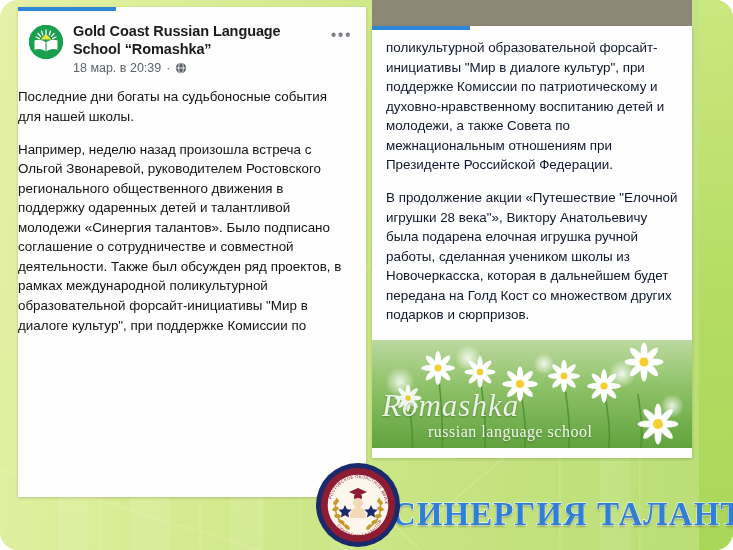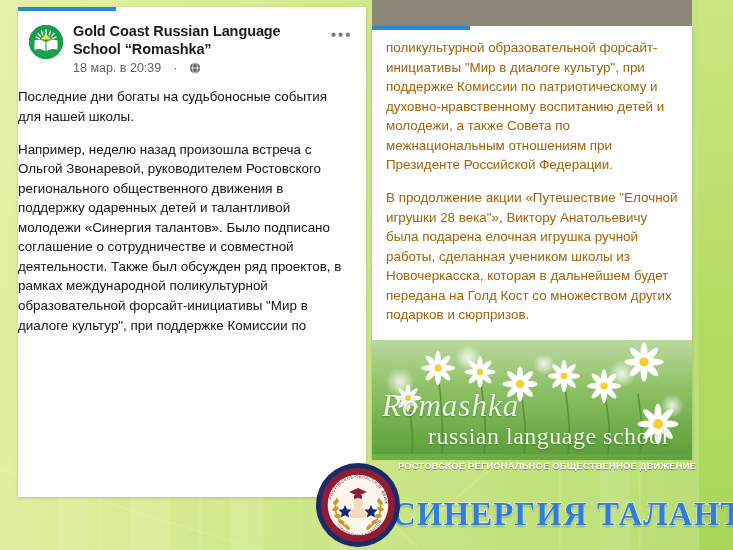--- a/index.html
+++ b/index.html
@@ -6,20 +6,21 @@
   html, body {
     width: 733px; height: 550px;
     overflow: hidden;
     font-family: "Liberation Sans", sans-serif;
   }
   #slide {
     position: relative;
     width: 733px; height: 550px;
     background: linear-gradient(100deg, #e6f0a8 0%, #dcee9a 18%, #cfe88a 45%, #c3e27e 72%, #b9dd74 100%);
     overflow: hidden;
+    border-radius: 18px;
   }
   
   .bg-lines {
     position: absolute; inset: 0;
     pointer-events: none;
     opacity: .55;
   }
   .right-green-band {
     position: absolute;
     top: 0; right: 0;
@@ -57,21 +58,21 @@
   .page-name {
     font-size: 14.5px;
     font-weight: bold;
     color: #1b1b1b;
     line-height: 1.22;
     letter-spacing: -0.1px;
   }
   .meta-row {
     display: flex;
     align-items: center;
-    gap: 12px;
+    gap: 5px;
     margin-top: 3px;
     font-size: 12.5px;
     color: #5d6368;
   }
   .meta-sep { color: #5d6368; font-size: 12.5px; }
   .globe-icon { display: inline-block; width: 12px; height: 12px; }
   .more-dots {
     flex: 0 0 auto;
     color: #7a8086;
     font-size: 16px;
@@ -99,47 +100,47 @@
   .grey-block {
     position: absolute;
     left: 372px; top: 0;
     width: 320px; height: 28px;
     background: #8d8777;
   }
   .rcard-body {
     padding: 12px 14px 0 14px;
     font-size: 13.4px;
     line-height: 1.46;
-    color: #a16207;
+    color: #0f172a;
   }
   .rcard-body p { margin-bottom: 13px; }
   
   .banner {
     position: absolute;
     left: 372px; top: 340px;
-    width: 320px; height: 120px;
+    width: 320px; height: 108px;
     overflow: hidden;
     background: linear-gradient(170deg, #a7cf7f 0%, #8dc163 30%, #74b14b 65%, #5fa33c 100%);
   }
   .banner svg { position: absolute; inset: 0; }
   .banner-title {
     position: absolute;
     left: 10px; top: 48px;
     font-family: "Liberation Serif", serif;
     font-style: italic;
     font-size: 31px;
     color: rgba(255,255,255,.88);
     text-shadow: 0 1px 2px rgba(40,80,20,.45);
     letter-spacing: 1px;
   }
   .banner-sub {
     position: absolute;
     left: 56px; top: 83px;
     font-family: "Liberation Serif", serif;
-    font-size: 24px;
+    font-size: 16px;
     color: rgba(255,255,255,.92);
     text-shadow: 0 1px 2px rgba(40,80,20,.45);
     letter-spacing: .5px;
   }
   
   .synergy-lines {
     position: absolute;
     left: 398px; top: 460px;
     width: 320px;
     text-align: left;
@@ -396,21 +397,20 @@
           </g>
           <circle r="3.4" fill="#f5cf2e"></circle>
         </g>
       </g>
     </svg>
     <div class="banner-title">Romashka</div>
     <div class="banner-sub">russian language school</div>
   </div>
 
   <div class="synergy-lines">
-    <div>РОСТОВСКОЕ РЕГИОНАЛЬНОЕ ОБЩЕСТВЕННОЕ ДВИЖЕНИЕ</div>
   </div>
 
   <div class="synergy-title">СИНЕРГИЯ ТАЛАНТОВ</div>
 
   <div class="emblem">
     <svg viewBox="0 0 86 86">
       <circle cx="43" cy="43" r="42" fill="#1b2a6b"></circle>
       <circle cx="43" cy="43" r="37" fill="#8e1d34"></circle>
       <circle cx="43" cy="43" r="31" fill="#fdf6ec"></circle>
       <circle cx="43" cy="43" r="31" fill="none" stroke="#8e1d34" stroke-width="1.4"></circle>

